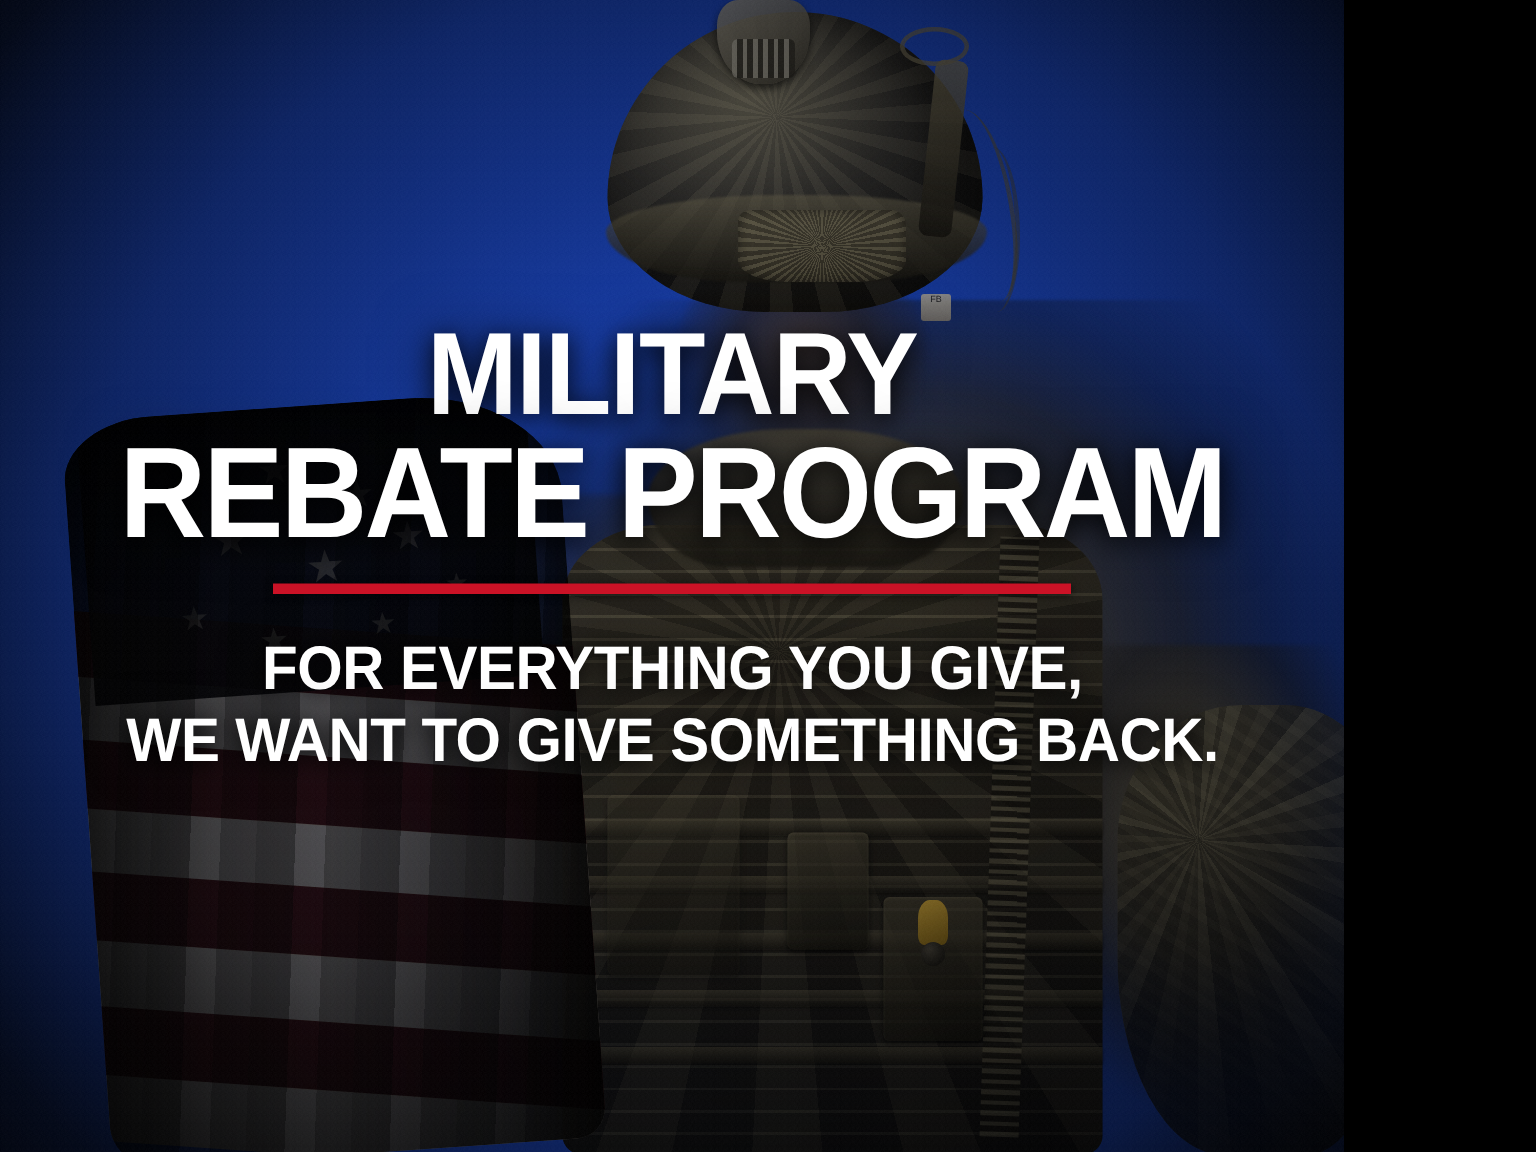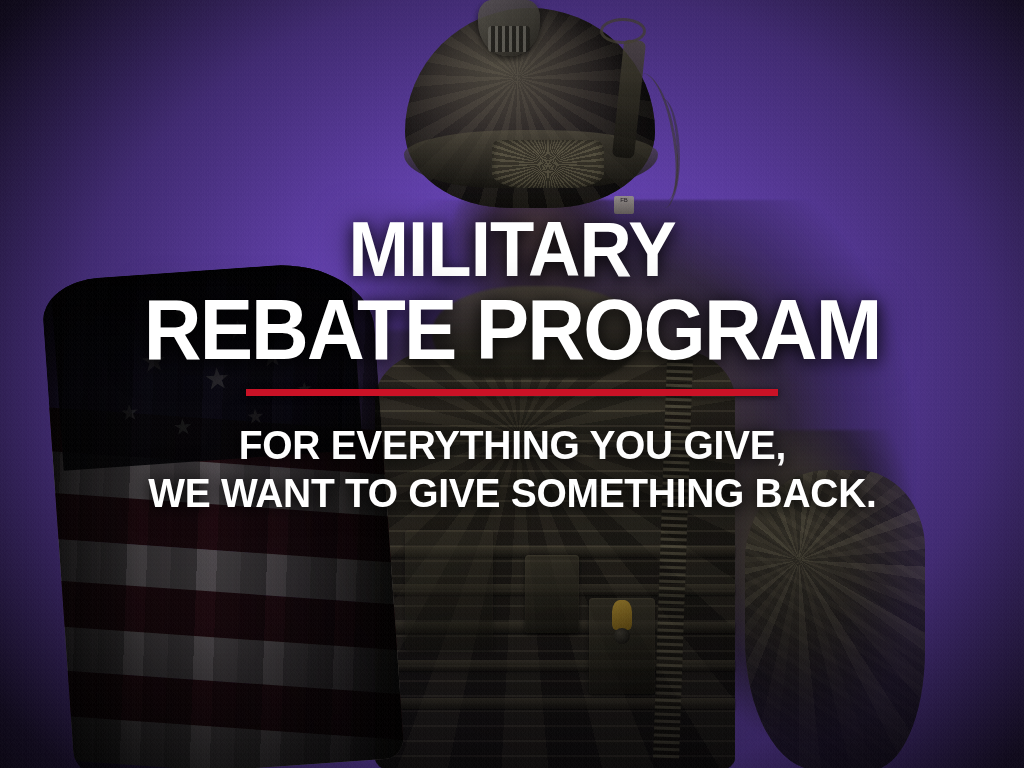--- a/index.html
+++ b/index.html
@@ -5,22 +5,22 @@
   * { margin:0; padding:0; box-sizing:border-box; }
   html, body {
     width:1024px; height:768px;
     background:#000;
     font-family:"Liberation Sans", sans-serif;
     overflow:hidden;
   }
 
   #stage {
     position:relative;
-    width:1024px; height:768px;
-    background:#8b5cf6;
+    width:896px; height:768px;
+    background:#1d4ed8;
     overflow:hidden;
     padding-left:26px;
   }
 
   
   .photo { position:absolute; inset:0; overflow:hidden; }
 
   
   .body-mass {
     position:absolute;

